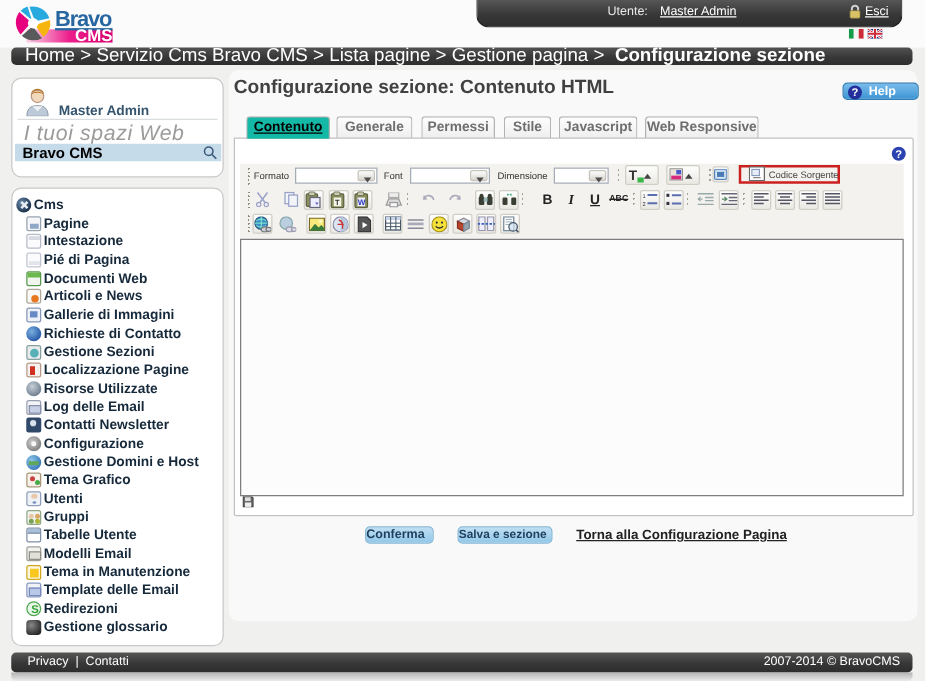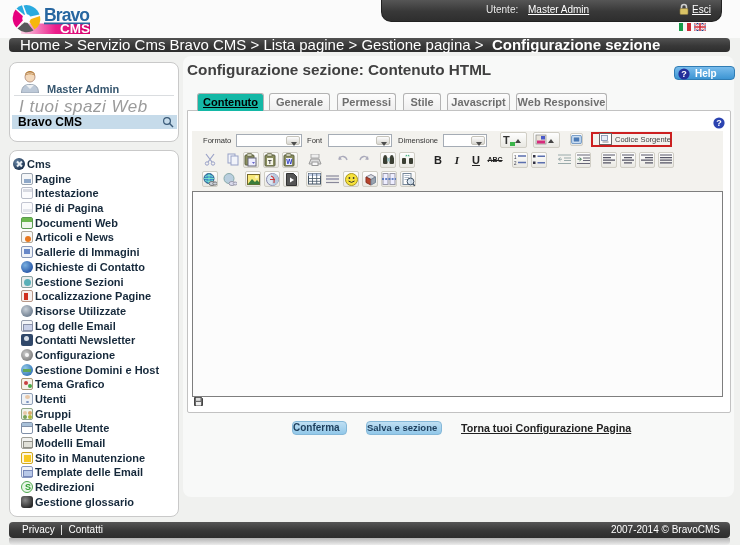--- a/index.html
+++ b/index.html
@@ -253,21 +253,21 @@
 <li>
         <span class="ic i-tab"></span>
         <span class="txt">Tabelle Utente</span>
       </li>
 <li>
         <span class="ic i-mod"></span>
         <span class="txt">Modelli Email</span>
       </li>
 <li>
         <span class="ic i-sit"></span>
-        <span class="txt">Sito in Manutenzione</span>
+        <span class="txt">Tema in Manutenzione</span>
       </li>
 <li>
         <span class="ic i-tpl"></span>
         <span class="txt">Template delle Email</span>
       </li>
 <li>
         <span class="ic i-red"></span>
         <span class="txt">Redirezioni</span>
       </li>
 <li>
@@ -567,19 +567,19 @@
 
 <div id="editor" class="abs"></div>
 <svg id="floppy" class="abs" width="9" height="9" viewBox="0 0 9 9">
     <path d="M0.5 0.5 h7 l1 1 v7 h-8z" fill="#6a6a6a" stroke="#444"></path>
     <rect x="2" y="0.8" width="4.5" height="3" fill="#dedede"></rect>
     <rect x="2" y="5" width="5" height="3.5" fill="#efefef"></rect>
   </svg>
 
 <div id="btn1" class="bluebtn">Conferma</div>
 <div id="btn2" class="bluebtn">Salva e sezione</div>
-<div id="torna" class="abs">Torna tuoi Configurazione Pagina</div>
+<div id="torna" class="abs">Torna alla Configurazione Pagina</div>
 
 <div id="footer" class="abs">
     <span class="l">Privacy&nbsp;&nbsp;|&nbsp;&nbsp;Contatti</span>
     <span class="r">2007-2014 © BravoCMS</span>
   </div>
 <div id="freflect" class="abs"></div>
 
 </body></html>

